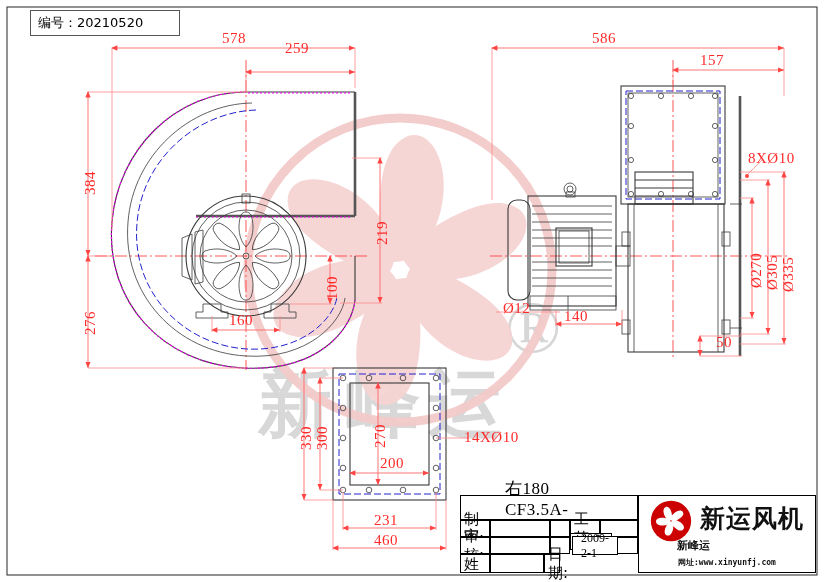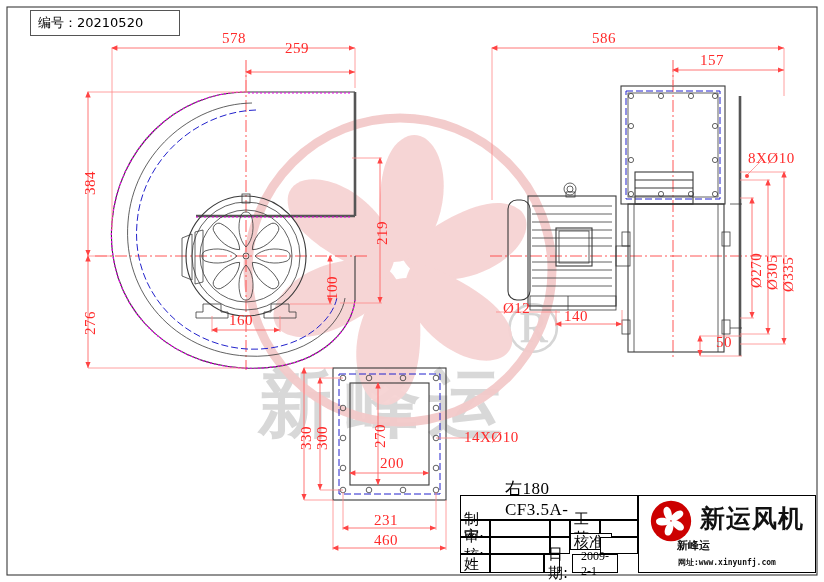--- a/index.html
+++ b/index.html
@@ -381,21 +381,21 @@
 
   <div class="tb-box" style="left:460px;top:554px;width:30px;height:19px;">
     <span class="tb-label">姓</span>
   </div>
   <div class="tb-box" style="left:490px;top:554px;width:54px;height:19px;">
     <span class="tb-val"></span>
   </div>
   <div class="tb-box" style="left:544px;top:554px;width:16px;height:19px;">
     <span class="tb-label">日期:</span>
   </div>
-  <div class="tb-box" style="left:572px;top:554px;width:44px;height:19px;padding-left:44px;">
+  <div class="tb-box" style="left:572px;top:536px;width:44px;height:19px;padding-left:44px;">
     <span class="tb-val">2009-2-1</span>
   </div>
 
   <div class="tb-box" style="left:638px;top:495px;width:178px;height:78px;"></div>
 
   <svg style="position:absolute;left:650px;top:500px;width:42px;height:42px;" viewBox="0 0 100 100">
     <circle cx="50" cy="50" r="48" fill="#cc0000"></circle>
     <g fill="#ffffff">
       <path d="M50,40 C58,28 72,20 78,28 C84,36 70,48 56,50 C50,51 48,46 50,40 Z" transform="rotate(0,50,50)"></path>
       <path d="M50,40 C58,28 72,20 78,28 C84,36 70,48 56,50 C50,51 48,46 50,40 Z" transform="rotate(72,50,50)"></path>

